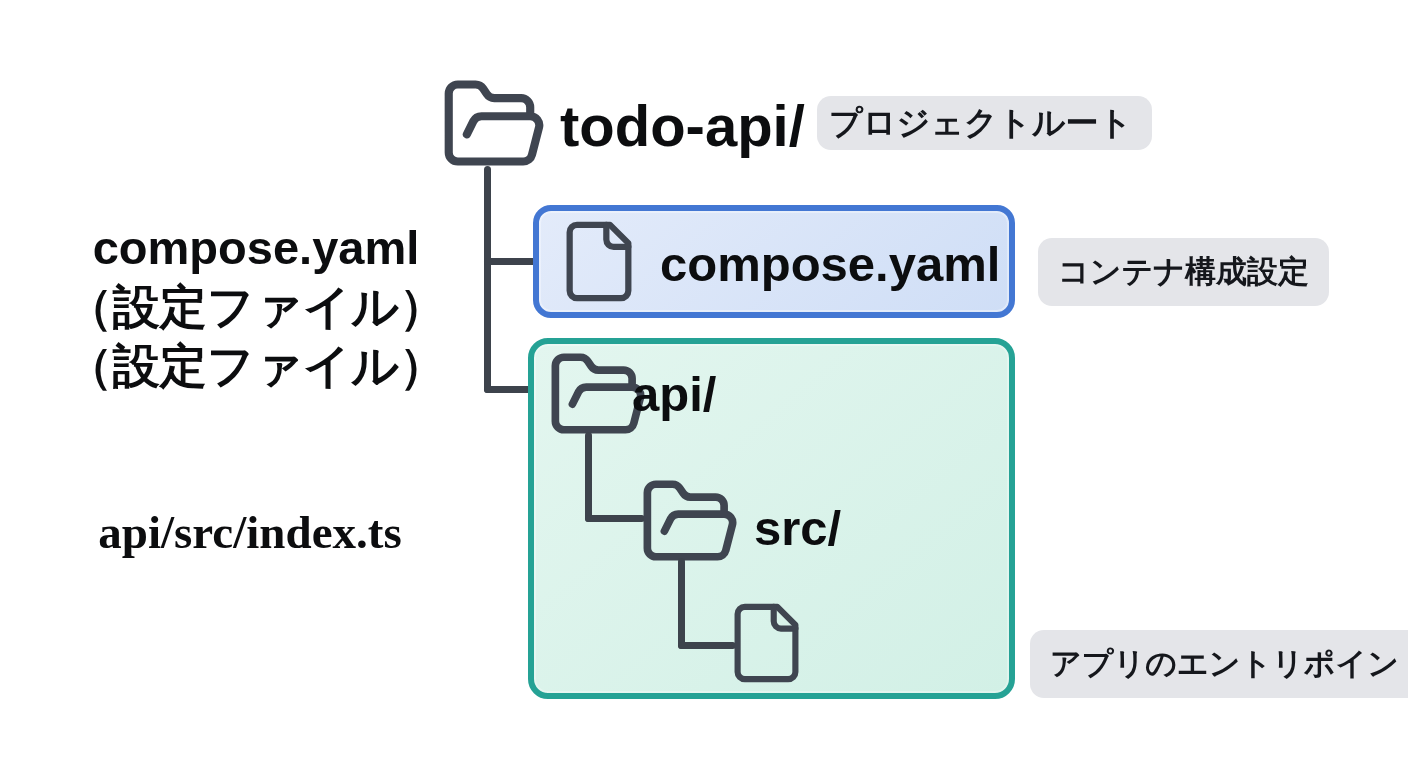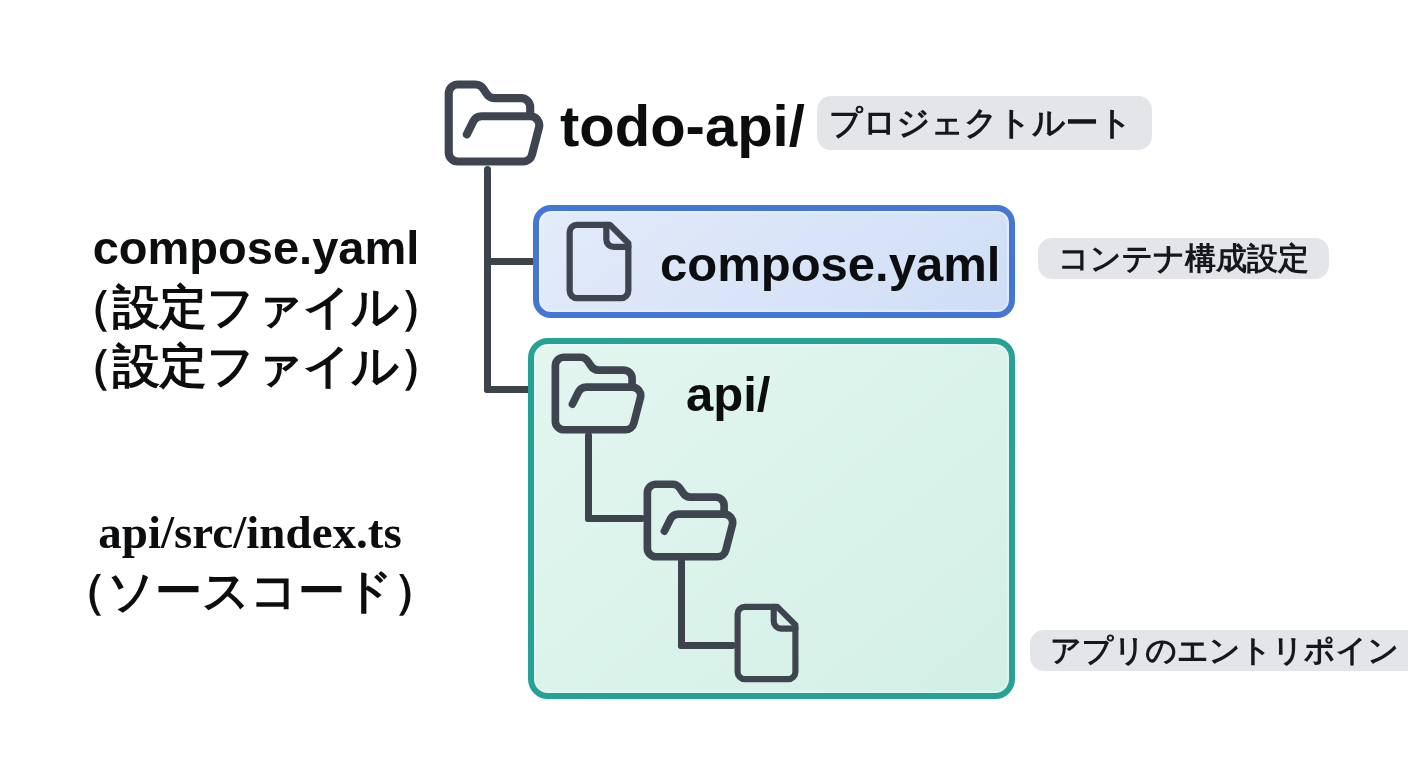--- a/index.html
+++ b/index.html
@@ -9,21 +9,21 @@
     font-family:"Liberation Sans","DejaVu Sans",sans-serif;
     font-weight:700; color:#0c0d0f;
   }
   .line { position:absolute; background:#3d434c; border-radius:4px; }
   .badge {
     position:absolute; display:flex; align-items:center;
     background:#e4e5e9; border-radius:14px; padding:0 20px;
     color:#15171c; white-space:nowrap;
   }
   .badge-lg { height:54px; font-size:33px; }
-  .badge-md { height:41px; font-size:31px; }
+  .badge-md { height:68px; font-size:31px; }
   .node-label { position:absolute; font-size:49px; white-space:nowrap; }
   .root-label { position:absolute; font-size:58px; white-space:nowrap; }
   .side-label { position:absolute; width:440px; text-align:center;
                 font-size:47px; line-height:59px; white-space:nowrap; }
   .box { position:absolute; box-sizing:border-box; }
   .box-blue {
     left:533px; top:205px; width:482px; height:113px;
     border:6px solid #4377d3; border-radius:18px;
     background:linear-gradient(140deg,#e3ebfa 0%,#cfdef6 100%);
     box-shadow:inset 0 0 0 2px rgba(255,255,255,0.35);
@@ -42,21 +42,20 @@
 
 <div class="canvas">
 
   <div class="side-label" style="left:36px; top:218px;">
     <div>compose.yaml</div>
     <div>（設定ファイル）</div>
     <div>（設定ファイル）</div>
   </div>
   <div class="side-label" style="left:30px; top:503px;font-family:Liberation Serif, serif;">
     <div>api/src/index.ts</div>
-    <div>（ソースコード）</div>
   </div>
 
   <div class="line" style="left:484px; top:166px; width:7px; height:227px;"></div>
   <div class="line" style="left:484px; top:258px; width:62px; height:7px;"></div>
   <div class="line" style="left:484px; top:386px; width:58px; height:7px;"></div>
 
   <svg class="icon" style="left:444px; top:80px;" width="100" height="86" viewBox="1 2 22 19" stroke-width="1.8">
     <path d="m6 14 1.45-2.9A2 2 0 0 1 9.24 10H20a2 2 0 0 1 1.94 2.5l-1.55 6a2 2 0 0 1-1.94 1.5H4a2 2 0 0 1-2-2V5a2 2 0 0 1 2-2h3.93a2 2 0 0 1 1.66.9l.82 1.2a2 2 0 0 0 1.66.9H18a2 2 0 0 1 2 2v2"></path>
   </svg>
   <div class="root-label" style="left:560px; top:92px;">todo-api/</div>
@@ -68,28 +67,29 @@
     <path d="M14 2v4a2 2 0 0 0 2 2h4"></path>
   </svg>
   <div class="node-label" style="left:660px; top:236px;">compose.yaml</div>
   <div class="badge badge-md" style="left:1038px; top:238px;">コンテナ構成設定</div>
 
   <div class="box box-teal"></div>
 
   <svg class="icon" style="left:551px; top:353px;" width="94" height="81" viewBox="1 2 22 19" stroke-width="1.8">
     <path d="m6 14 1.45-2.9A2 2 0 0 1 9.24 10H20a2 2 0 0 1 1.94 2.5l-1.55 6a2 2 0 0 1-1.94 1.5H4a2 2 0 0 1-2-2V5a2 2 0 0 1 2-2h3.93a2 2 0 0 1 1.66.9l.82 1.2a2 2 0 0 0 1.66.9H18a2 2 0 0 1 2 2v2"></path>
   </svg>
-  <div class="node-label" style="left:686px; top:366px;">api/</div>
+  <div class="node-label" style="left:632px; top:366px;">api/</div>
 
   <div class="line" style="left:585px; top:432px; width:7px; height:90px;"></div>
   <div class="line" style="left:585px; top:515px; width:60px; height:7px;"></div>
 
   <svg class="icon" style="left:643px; top:480px;" width="94" height="81" viewBox="1 2 22 19" stroke-width="1.8">
     <path d="m6 14 1.45-2.9A2 2 0 0 1 9.24 10H20a2 2 0 0 1 1.94 2.5l-1.55 6a2 2 0 0 1-1.94 1.5H4a2 2 0 0 1-2-2V5a2 2 0 0 1 2-2h3.93a2 2 0 0 1 1.66.9l.82 1.2a2 2 0 0 0 1.66.9H18a2 2 0 0 1 2 2v2"></path>
   </svg>
+  <div class="node-label" style="left:754px; top:500px;">src/</div>
 
   <div class="line" style="left:678px; top:558px; width:7px; height:91px;"></div>
   <div class="line" style="left:678px; top:642px; width:58px; height:7px;"></div>
 
   <svg class="icon" style="left:734px; top:603px;" width="65" height="80" viewBox="3 1 18 22" stroke-width="1.7">
     <path d="M15 2H6a2 2 0 0 0-2 2v16a2 2 0 0 0 2 2h12a2 2 0 0 0 2-2V7z"></path>
     <path d="M14 2v4a2 2 0 0 0 2 2h4"></path>
   </svg>
   <div class="badge badge-md" style="left:1030px; top:630px;">アプリのエントリポイント</div>
 

